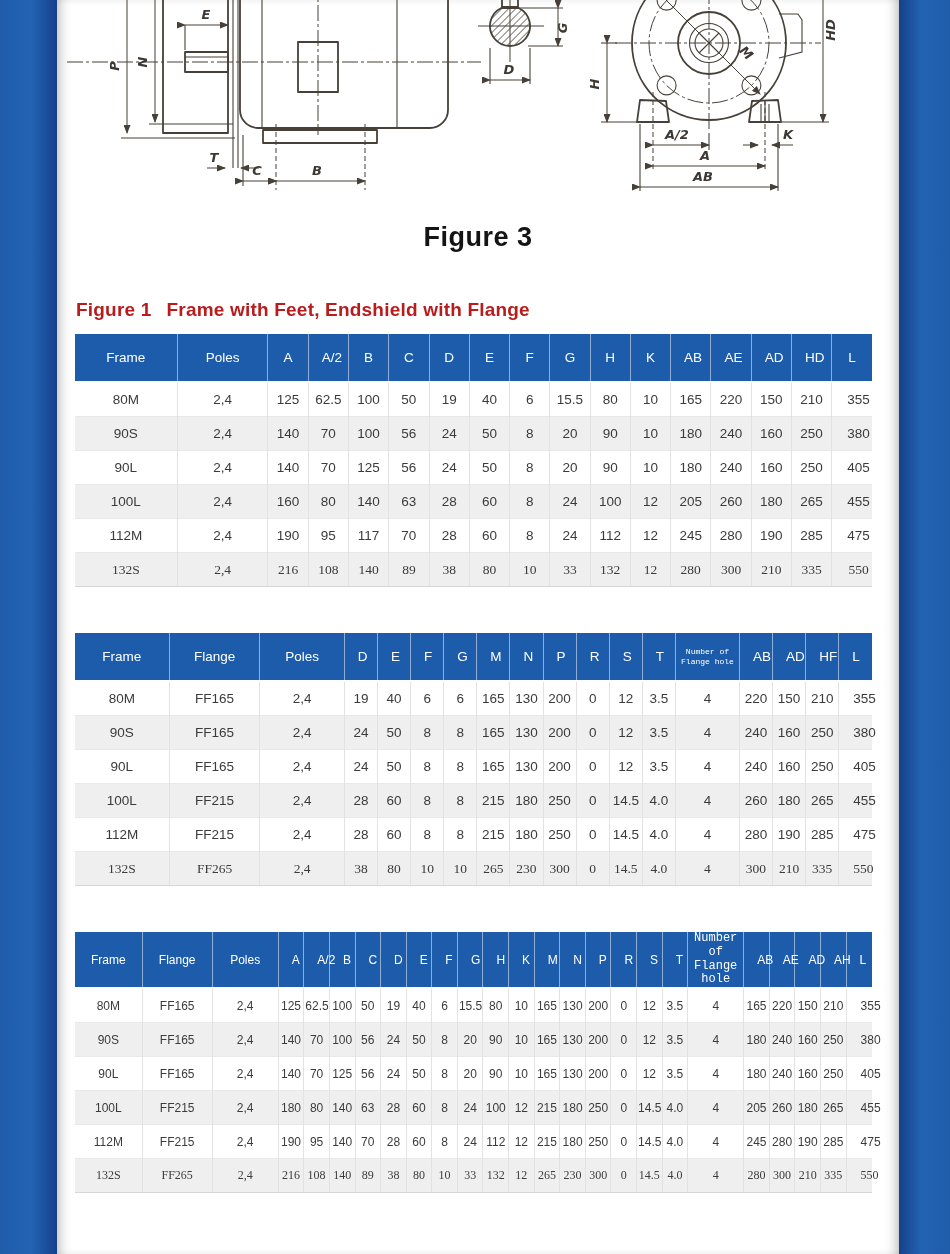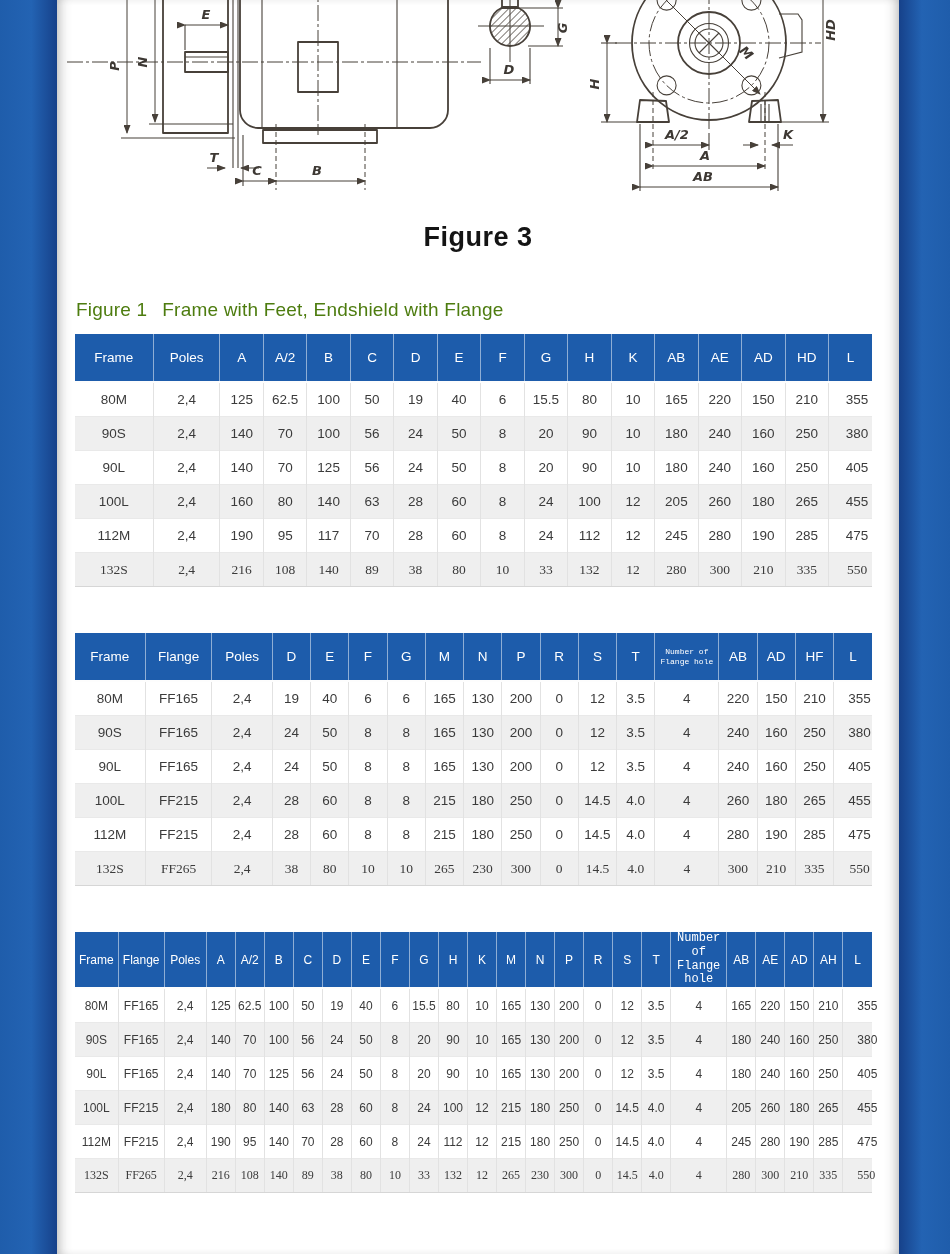--- a/index.html
+++ b/index.html
@@ -6,25 +6,25 @@
   body{width:950px;height:1254px;overflow:hidden;font-family:"Liberation Sans",sans-serif;background:#fff;}
   .page{position:relative;width:950px;height:1254px;background:#fff;}
   .bar{position:absolute;top:0;bottom:0;}
   .bar.left{left:0;width:57px;background:linear-gradient(90deg,#1f5dab 0%,#2363b3 55%,#16418a 100%);}
   .bar.right{right:0;width:51px;background:linear-gradient(270deg,#1f5dab 0%,#2363b3 55%,#16418a 100%);}
   .content{position:absolute;left:57px;right:51px;top:0;bottom:0;background:#fff;
            box-shadow:inset 10px 0 14px -10px rgba(40,40,40,.45),inset -10px 0 14px -10px rgba(40,40,40,.45);}
   svg.draw{display:block;width:842px;height:216px;}
   .caption{margin-top:6px;text-align:center;font-size:27px;font-weight:700;color:#141414;letter-spacing:.5px;}
   .section{padding:0 27px 0 18px;margin-top:46px;}
-  .sec-title{font-size:19px;font-weight:400;color:#4d7c0f;margin:0 0 13px 1px;letter-spacing:.2px;}
+  .sec-title{font-size:19px;font-weight:700;color:#b91c1c;margin:0 0 13px 1px;letter-spacing:.2px;}
   .sec-title .prefix{margin-right:15px;}
   table.dim-table{width:100%;border-collapse:collapse;table-layout:fixed;}
   .dim-table th{background:#1d5cab;color:#fff;font-weight:400;height:47px;font-size:13.5px;
-      text-align:center;vertical-align:middle;padding:0 1px;border-right:1px solid rgba(255,255,255,.5);
+      text-align:center;vertical-align:middle;padding:0 13px;border-right:1px solid rgba(255,255,255,.5);
       border-bottom:2px solid #fdfdfd;}
   .dim-table th:last-child{border-right:none;}
   .dim-table td{height:33px;text-align:center;vertical-align:middle;font-size:13.5px;color:#3b3b3b;
       padding:0 1px;background:#fff;border-right:1px solid #e2e2e2;border-top:1px solid #e9e9e9;}
   .dim-table td:last-child{border-right:none;padding-left:14px;}
   .dim-table tbody tr:first-child td{border-top:none;margin-top:17px;}
   .dim-table tbody tr:nth-child(even) td{background:#efefef;}
   .dim-table tbody tr:last-child td{border-bottom:1px solid #d6d6d6;font-family:Liberation Serif, serif;}
   th.multiline{font-size:8px;line-height:1.15;padding:0 2px;font-family:Liberation Mono, monospace;}
   

